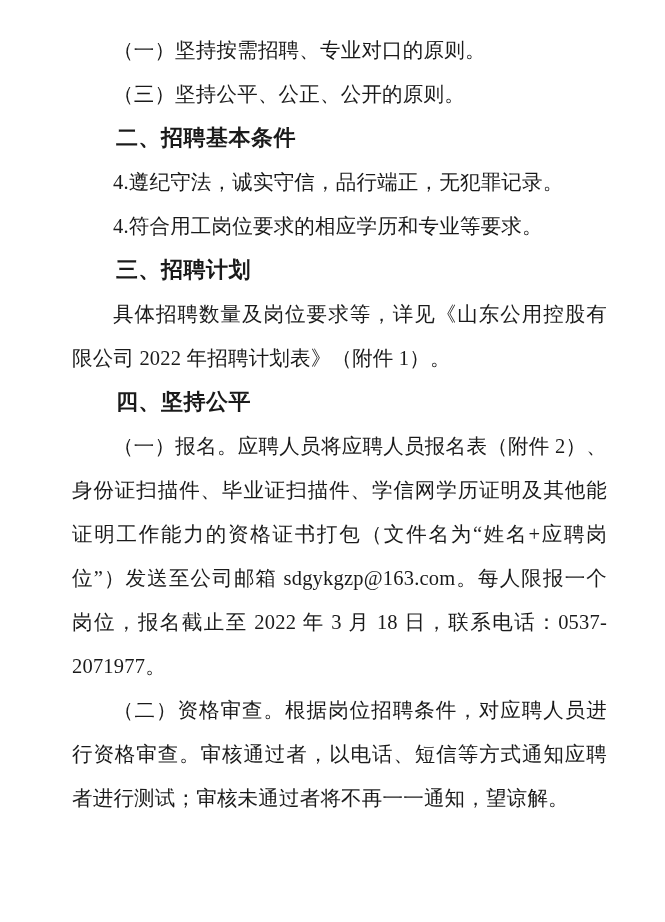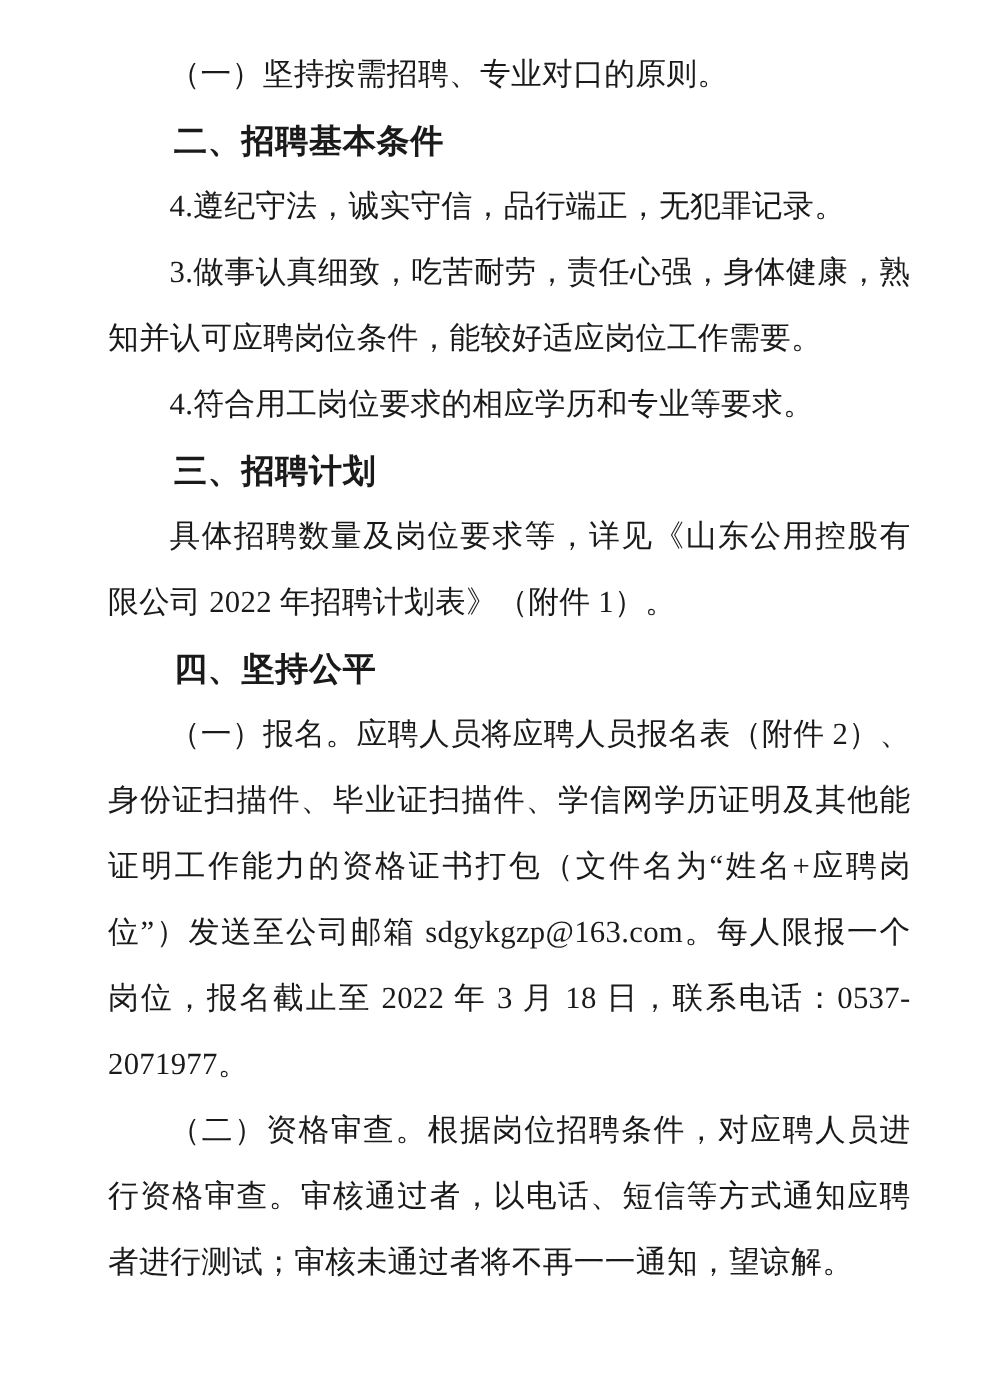--- a/index.html
+++ b/index.html
@@ -40,25 +40,25 @@
     font-weight: bold;
     letter-spacing: 0.5px;
   }
 </style>
 </head>
 <body>
 
 <div class="page">
 
   <p class="para">（一）坚持按需招聘、专业对口的原则。</p>
+  <p class="para">（三）坚持公平、公正、公开的原则。</p>
 
   <h2 class="heading">二、招聘基本条件</h2>
 
   <p class="para">4.遵纪守法，诚实守信，品行端正，无犯罪记录。</p>
-  <p class="para">3.做事认真细致，吃苦耐劳，责任心强，身体健康，熟知并认可应聘岗位条件，能较好适应岗位工作需要。</p>
   <p class="para">4.符合用工岗位要求的相应学历和专业等要求。</p>
 
   <h2 class="heading">三、招聘计划</h2>
 
   <p class="para">具体招聘数量及岗位要求等，详见《山东公用控股有限公司 2022 年招聘计划表》（附件 1）。</p>
 
   <h2 class="heading">四、坚持公平</h2>
 
   <p class="para">（一）报名。应聘人员将应聘人员报名表（附件 2）、身份证扫描件、毕业证扫描件、学信网学历证明及其他能证明工作能力的资格证书打包（文件名为“姓名+应聘岗位”）发送至公司邮箱 sdgykgzp@163.com。每人限报一个岗位，报名截止至 2022 年 3 月 18 日，联系电话：0537-2071977。</p>
   <p class="para">（二）资格审查。根据岗位招聘条件，对应聘人员进行资格审查。审核通过者，以电话、短信等方式通知应聘者进行测试；审核未通过者将不再一一通知，望谅解。</p>

